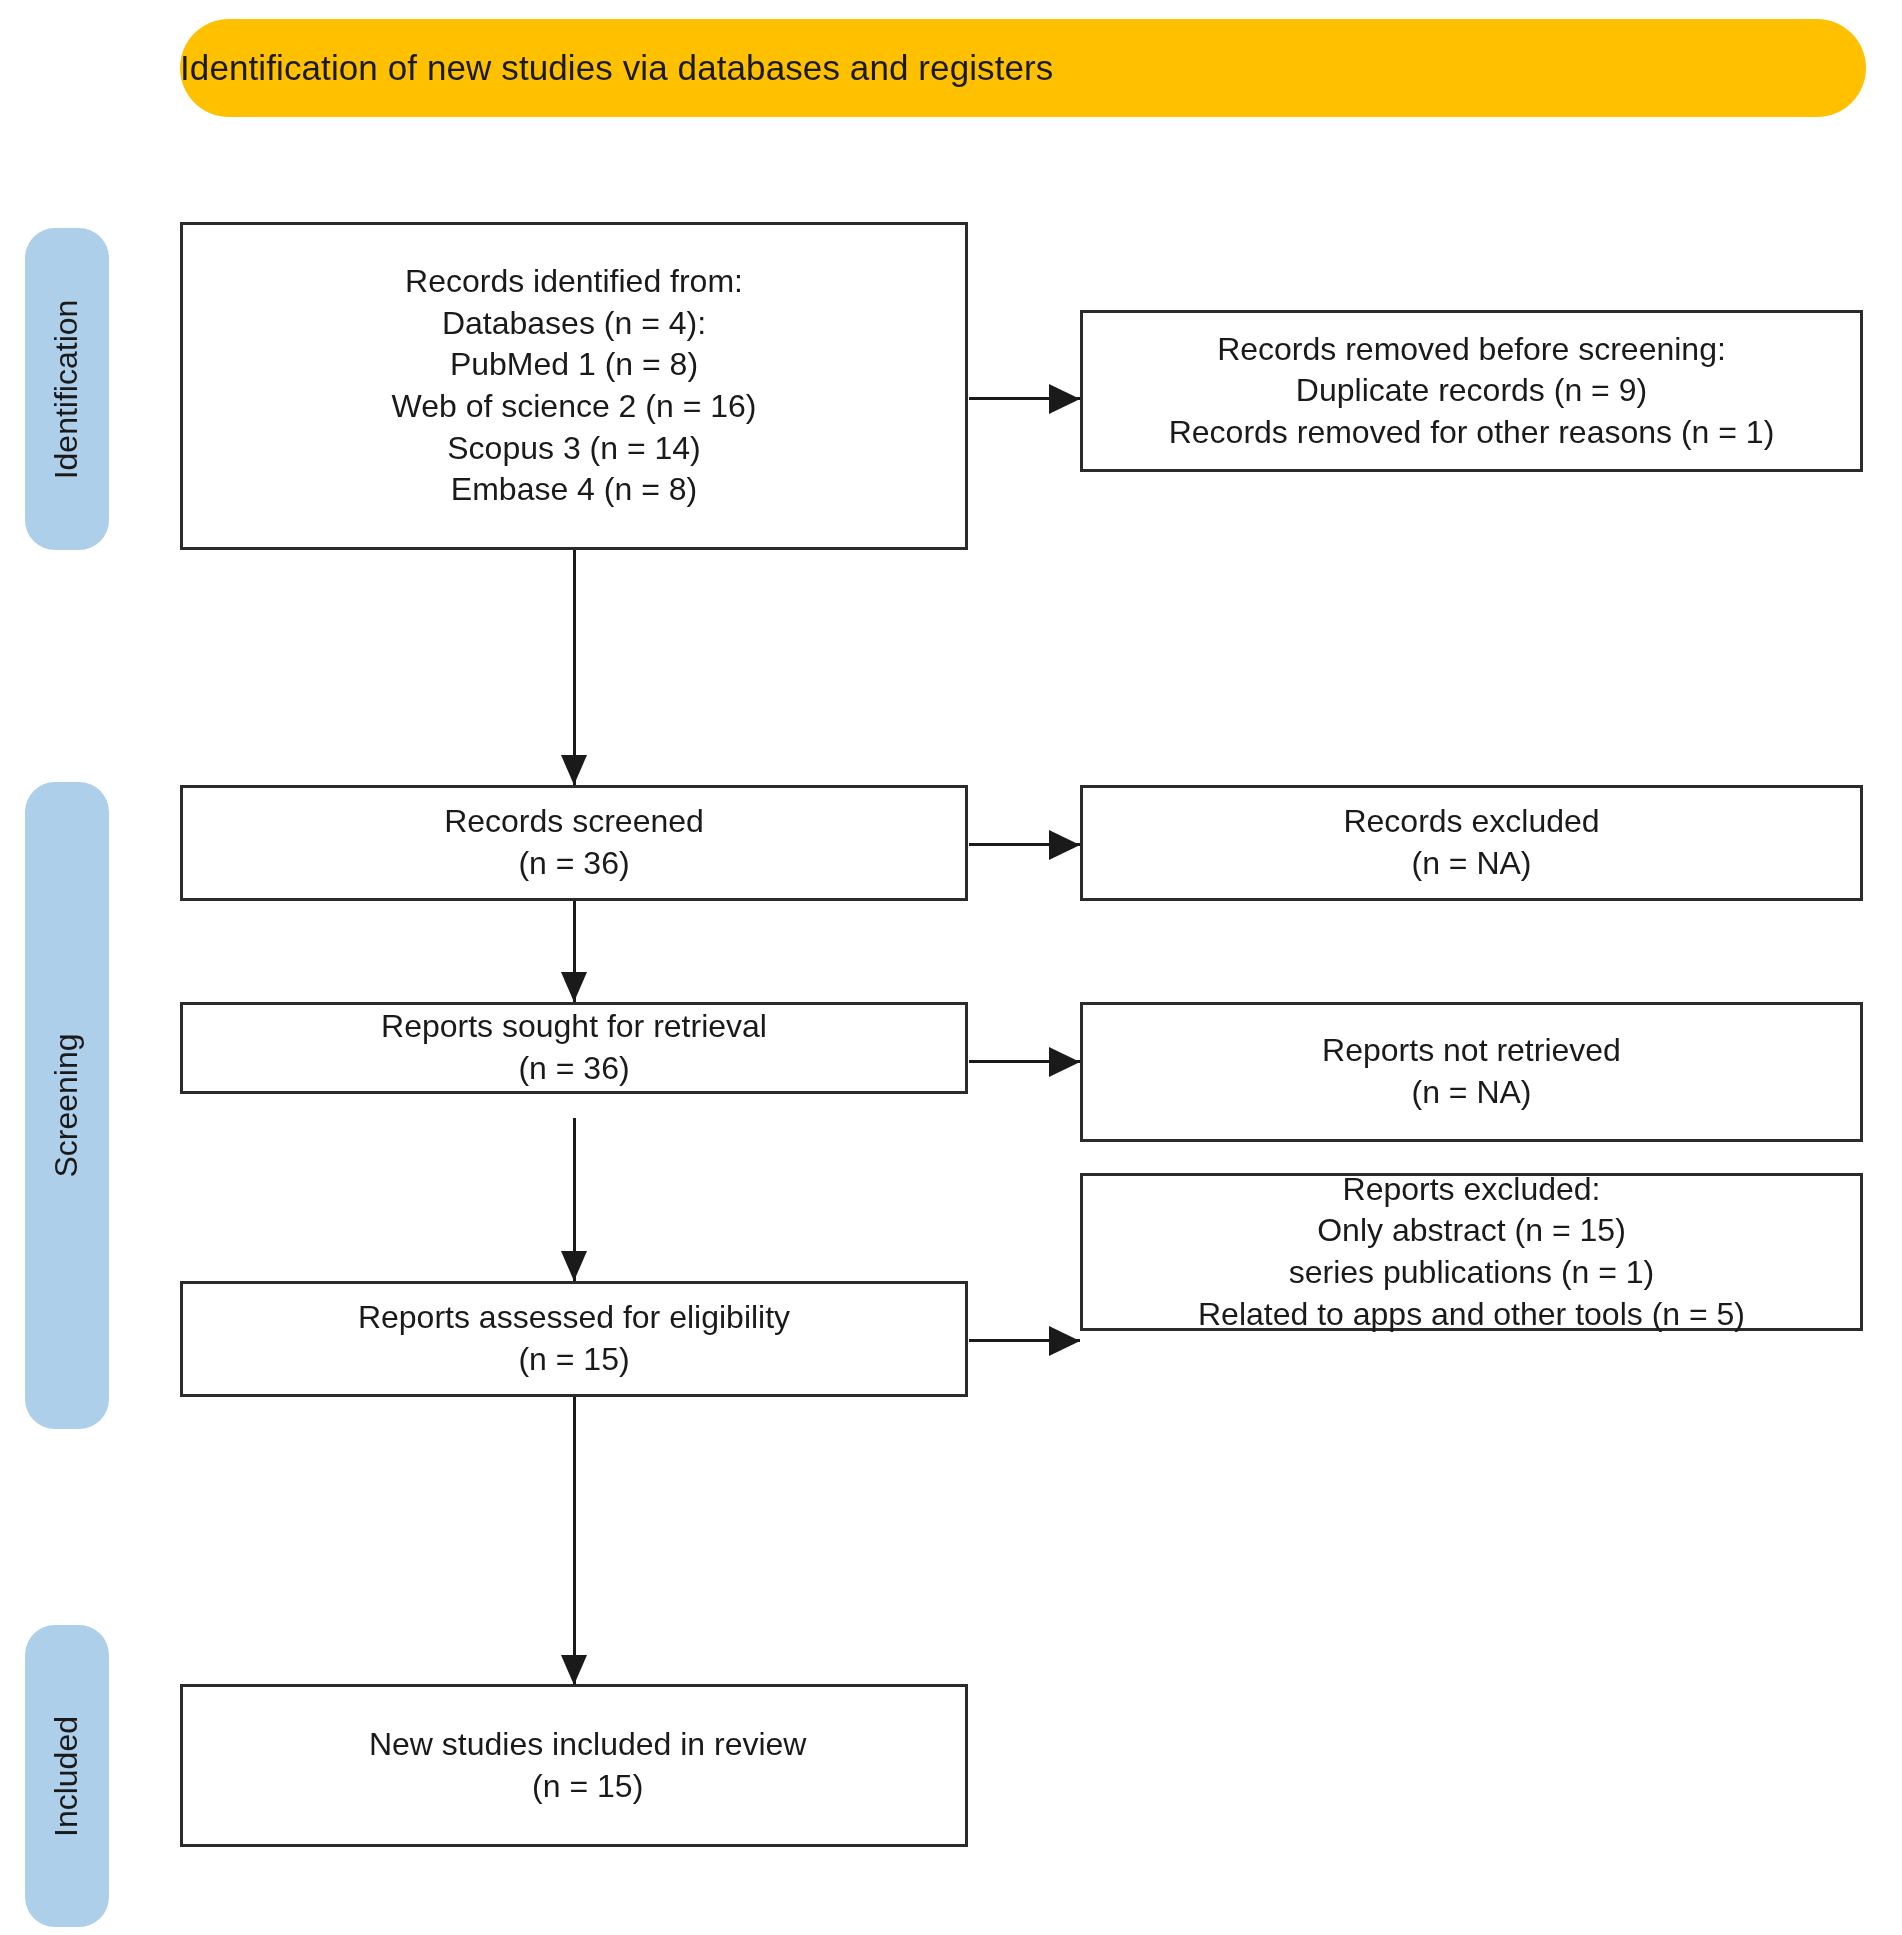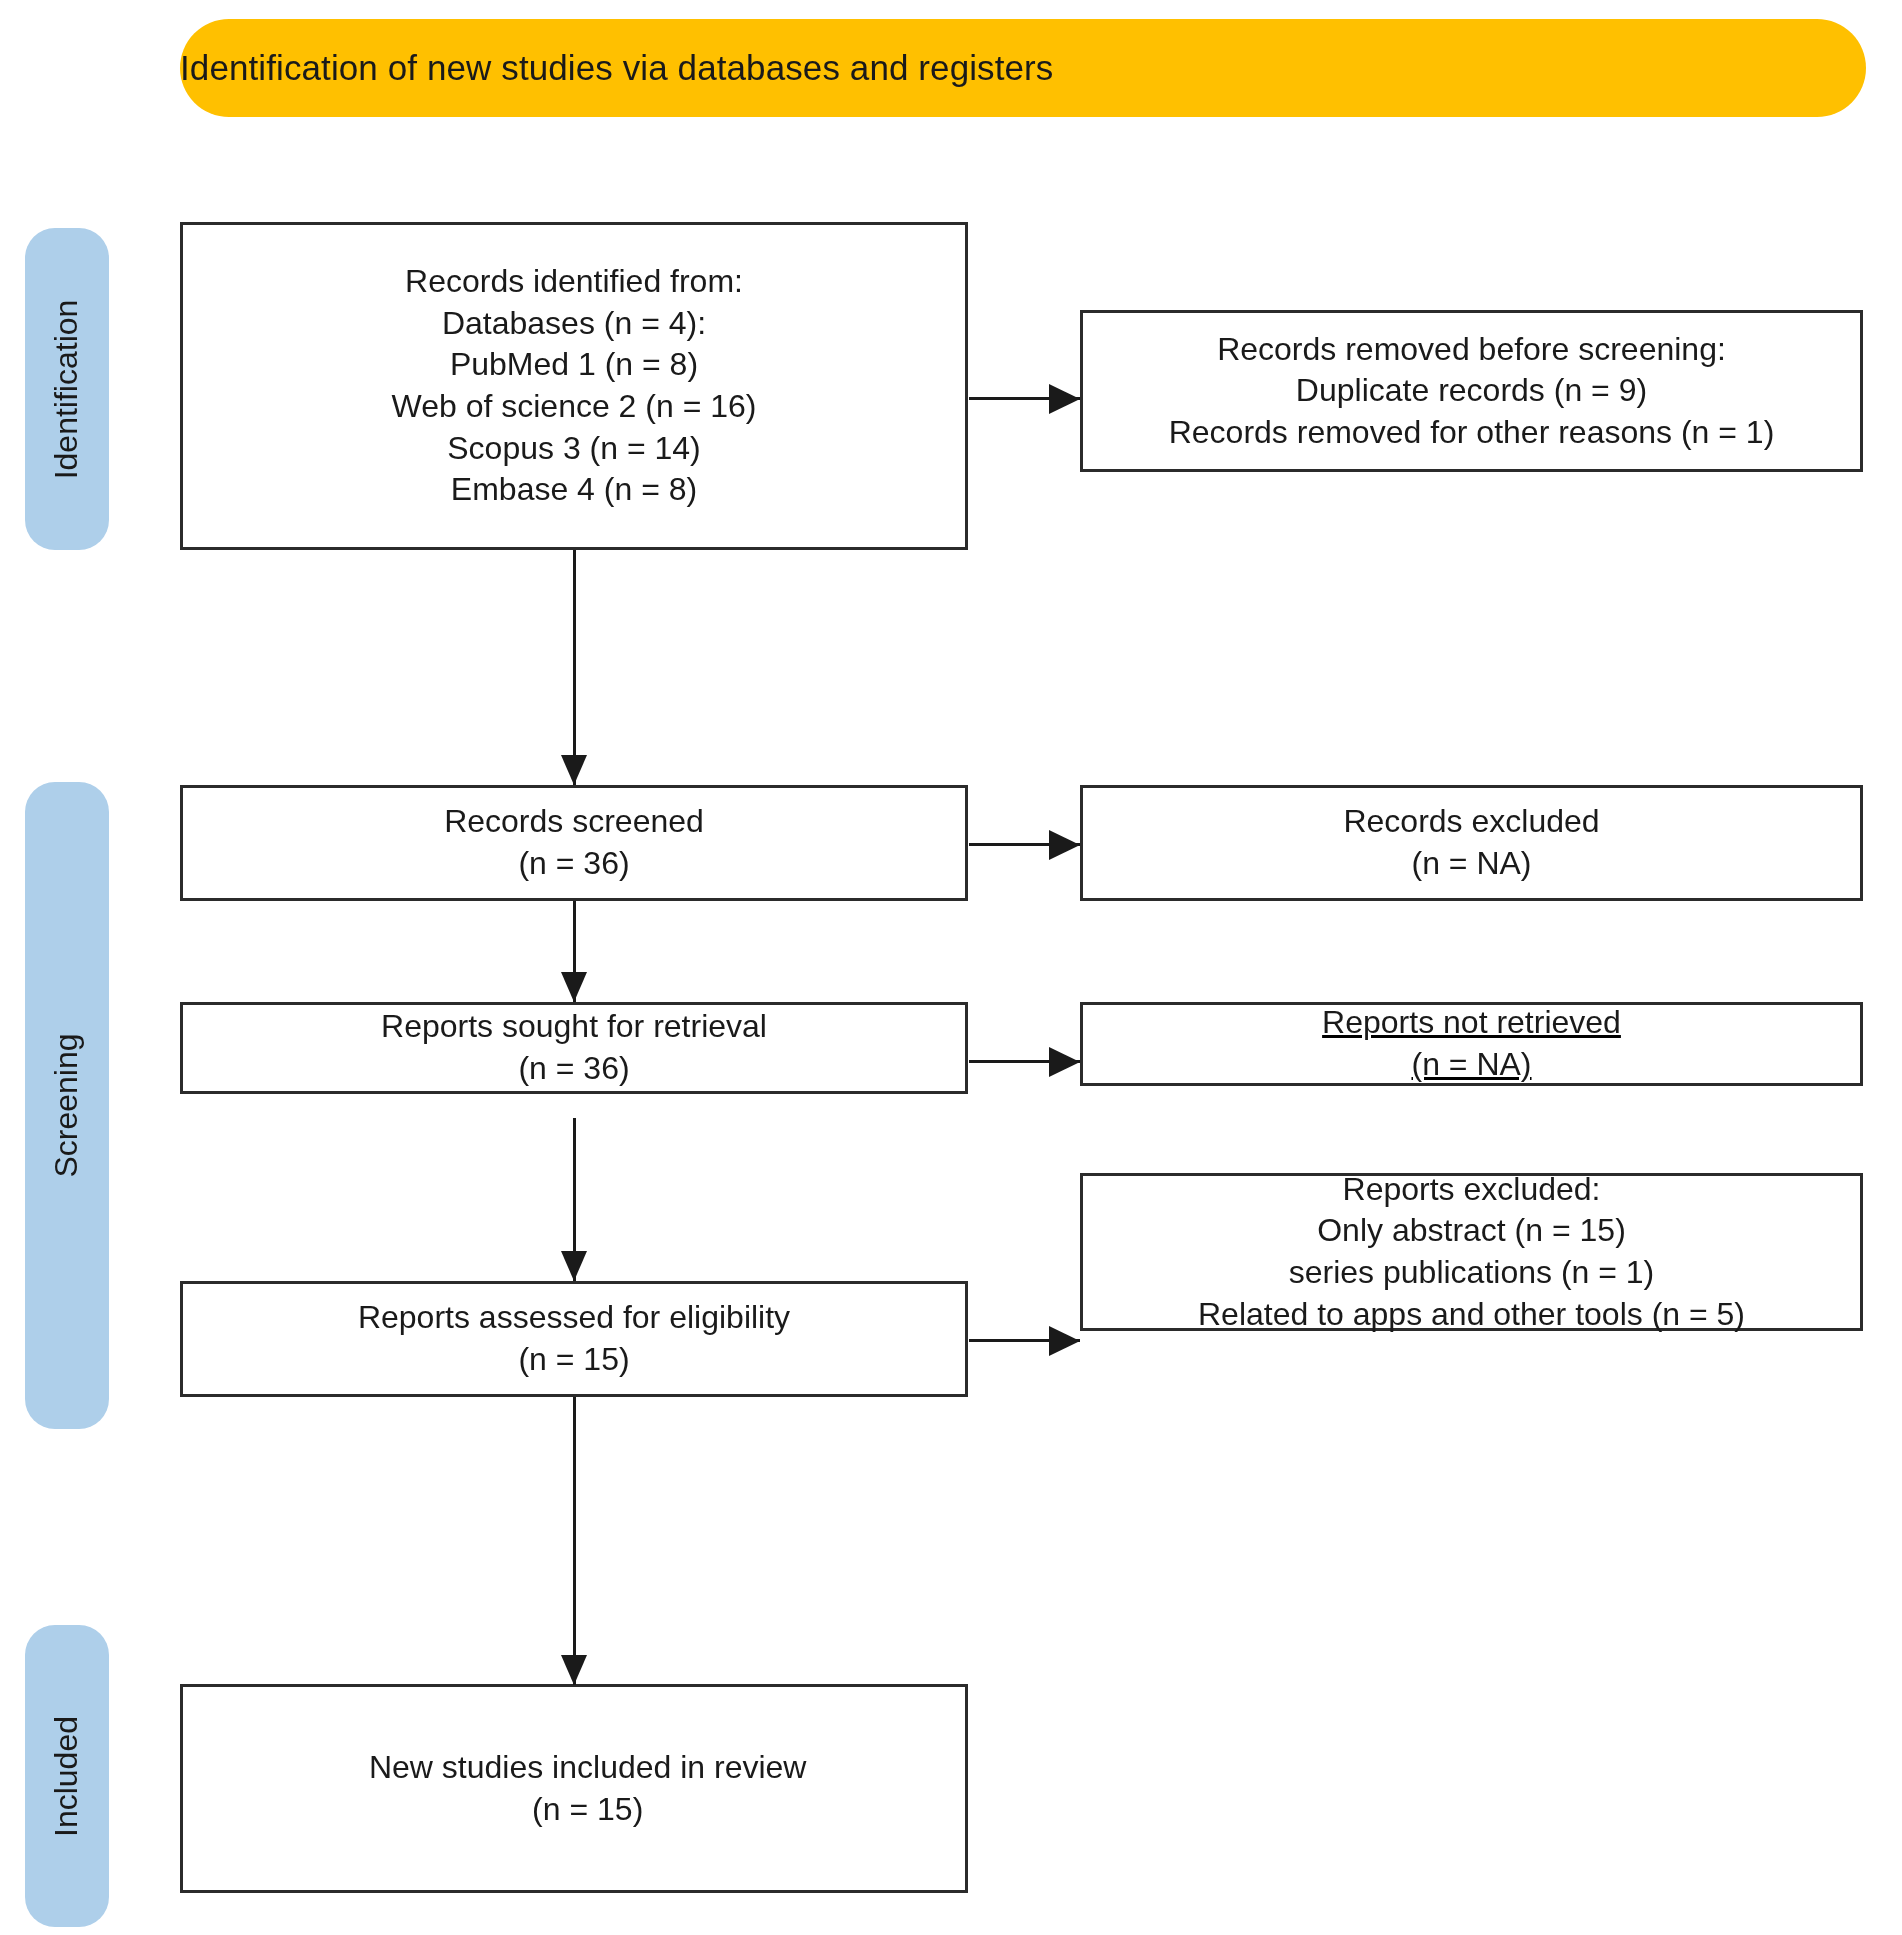--- a/index.html
+++ b/index.html
@@ -78,26 +78,26 @@
     color: #1a1a1a;
     text-align: center;
     white-space: nowrap;
   }
 
   
   #box-identified  { left: 180px; top: 222px;  width: 788px; height: 328px; }
   #box-screened    { left: 180px; top: 785px; width: 788px; height: 116px; }
   #box-sought      { left: 180px; top: 1002px; width: 788px; height: 92px; }
   #box-assessed    { left: 180px; top: 1281px; width: 788px; height: 116px; }
-  #box-included    { left: 180px; top: 1684px; width: 788px; height: 209px; padding-left: 39px; }
+  #box-included    { left: 180px; top: 1684px; width: 788px; height: 163px; padding-left: 39px; }
 
   
   #box-removed     { left: 1080px; top: 310px;  width: 783px; height: 162px; }
   #box-excluded    { left: 1080px; top: 785px; width: 783px; height: 116px; }
-  #box-notretr     { left: 1080px; top: 1002px; width: 783px; height: 84px; text-decoration: underline; }
+  #box-notretr     { left: 1080px; top: 1002px; width: 783px; height: 140px; }
   #box-repexcluded { left: 1080px; top: 1173px; width: 783px; height: 158px; }
 
   
   .conn { position: absolute; }
 
   
   .v-stem {
     position: absolute;
     width: 3.2px;
     background: #1a1a1a;

